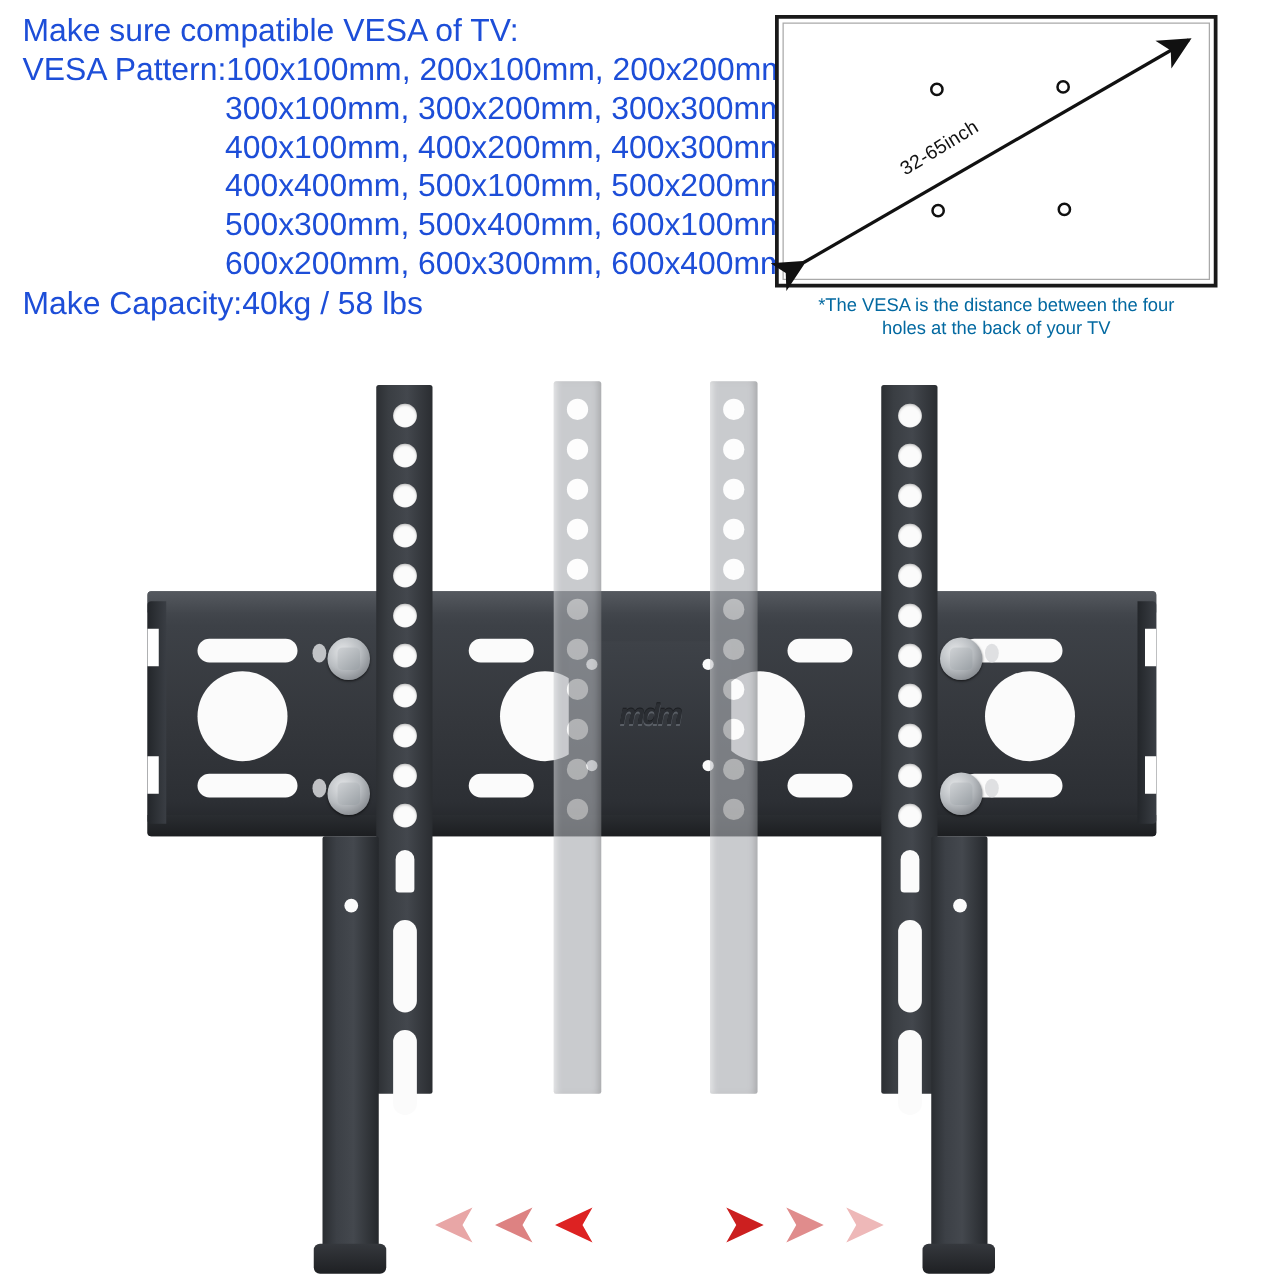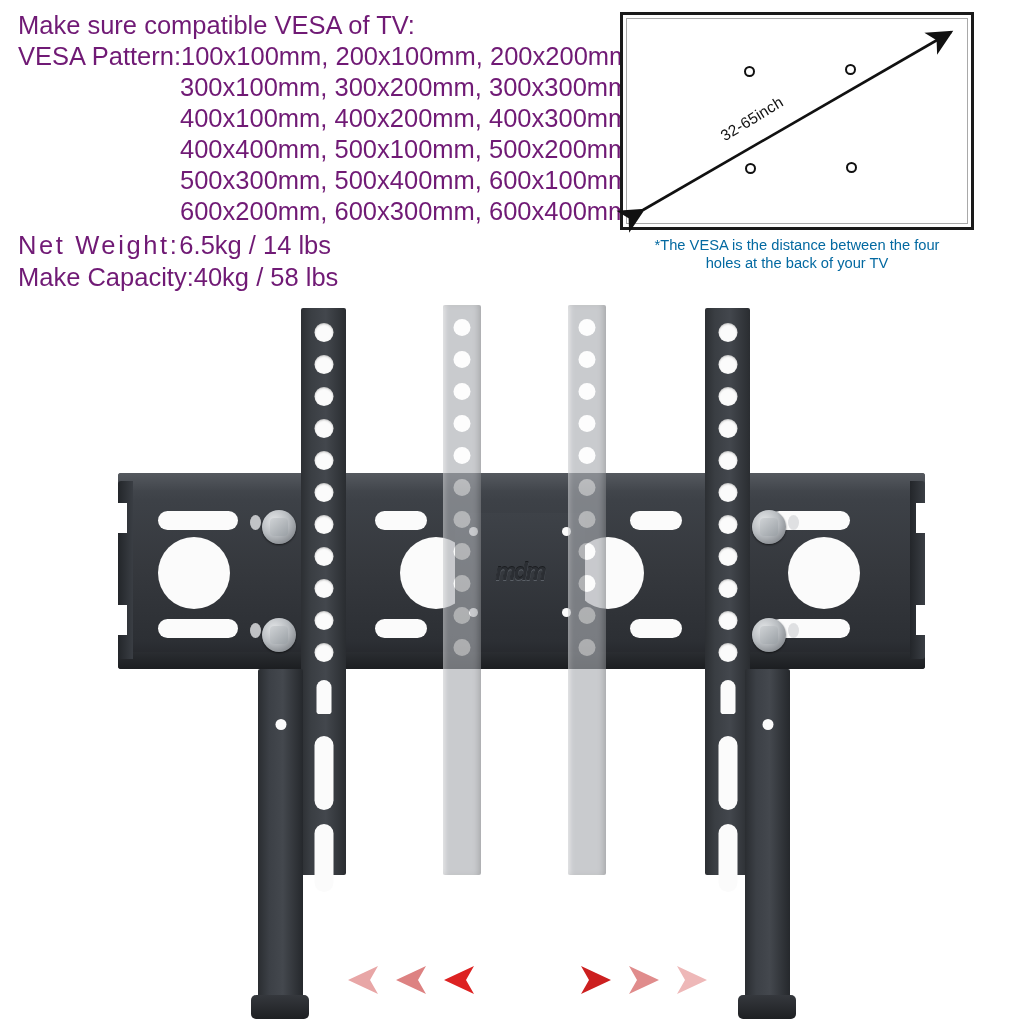--- a/index.html
+++ b/index.html
@@ -2,21 +2,21 @@
 <html><head>
 <meta charset="utf-8">
 <style>
   html,body{margin:0;padding:0;background:#fff;}
   body{width:1025px;height:1025px;position:relative;overflow:hidden;
        font-family:"Liberation Sans",sans-serif;color:#000;
        -webkit-font-smoothing:antialiased;}
 
   
   #spec-block{position:absolute;left:18px;top:10px;width:600px;}
-  .spec-line{font-size:25.5px;line-height:31px;white-space:pre;color:#701a75;}
+  .spec-line{font-size:25.5px;line-height:31px;white-space:pre;color:#1d4ed8;}
   .spec-line.indent{padding-left:162px;}
   #net-weight{margin-top:3px;}
   #net-weight .lab{letter-spacing:2.6px;}
   #load-capacity{margin-top:1px;}
 
   
   #tv-panel{position:absolute;left:620px;top:12px;width:354px;height:218px;}
   #tv-outer{position:absolute;inset:0;border:3px solid #1a1a1a;background:#fff;box-sizing:border-box;}
   #tv-inner{position:absolute;left:6px;top:6px;right:6px;bottom:6px;
             border:1.5px solid #a9a9a9;box-sizing:border-box;}
@@ -102,21 +102,20 @@
 <body>
 
 <div id="spec-block">
   <div class="spec-line">Make sure compatible VESA of TV:</div>
   <div class="spec-line">VESA Pattern:100x100mm, 200x100mm, 200x200mm,</div>
   <div class="spec-line indent">300x100mm, 300x200mm, 300x300mm,</div>
   <div class="spec-line indent">400x100mm, 400x200mm, 400x300mm,</div>
   <div class="spec-line indent">400x400mm, 500x100mm, 500x200mm,</div>
   <div class="spec-line indent">500x300mm, 500x400mm, 600x100mm,</div>
   <div class="spec-line indent">600x200mm, 600x300mm, 600x400mm</div>
-  <div class="spec-line" id="net-weight"><span class="lab">Net Weight:</span><span>6.5kg / 14 lbs</span></div>
   <div class="spec-line" id="load-capacity"><span>Make Capacity:</span><span>40kg / 58 lbs</span></div>
 </div>
 
 <div id="tv-panel">
   <div id="tv-outer"></div>
   <div id="tv-inner"></div>
 
   <div class="vesa-hole" id="hole-tl"></div>
   <div class="vesa-hole" id="hole-tr"></div>
   <div class="vesa-hole" id="hole-bl"></div>

